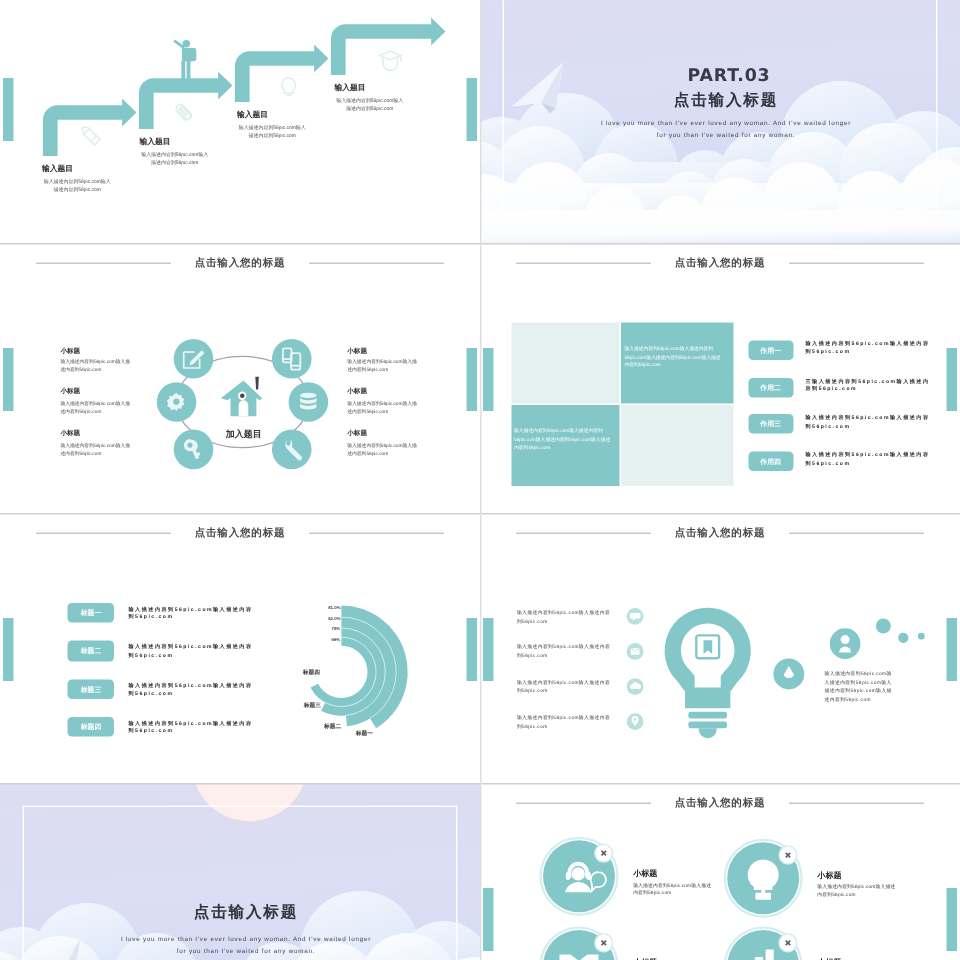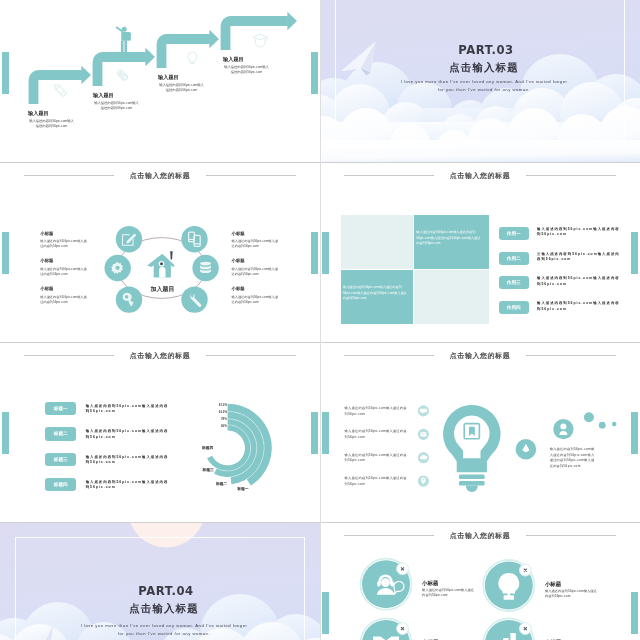--- a/index.html
+++ b/index.html
@@ -511,21 +511,20 @@
 
         <g transform="translate(14,118) rotate(-20)">
           <path d="M0 16 L42 0 L27 27 L19 20 Z" fill="#ffffff"></path>
           <path d="M42 0 L19 20 L0 16 Z" fill="#f3f5fc"></path>
           <path d="M19 20 L27 27 L42 0 Z" fill="#dfe5f5"></path>
           <path d="M19 20 L22 29 L27 27 Z" fill="#c9d3ea"></path>
         </g>
         </g>
       </svg>
       <div class="cover-frame"></div>
-      <div class="cover-part" style="top:62.5px">PART.04</div>
       <div class="cover-cn" style="top:80.5px">点击输入标题</div>
       <div class="cover-en" style="top:100.6px">I love you more than I've ever loved any woman. And I've waited longer</div>
       <div class="cover-en" style="top:108.8px">for you than I've waited for any woman.</div>
     </div>
   </div>
 
   <div class="slide r">
     <div class="sidebar-l"></div>
     <div class="sidebar-r"></div>
     <div class="title-rule lft"></div>

